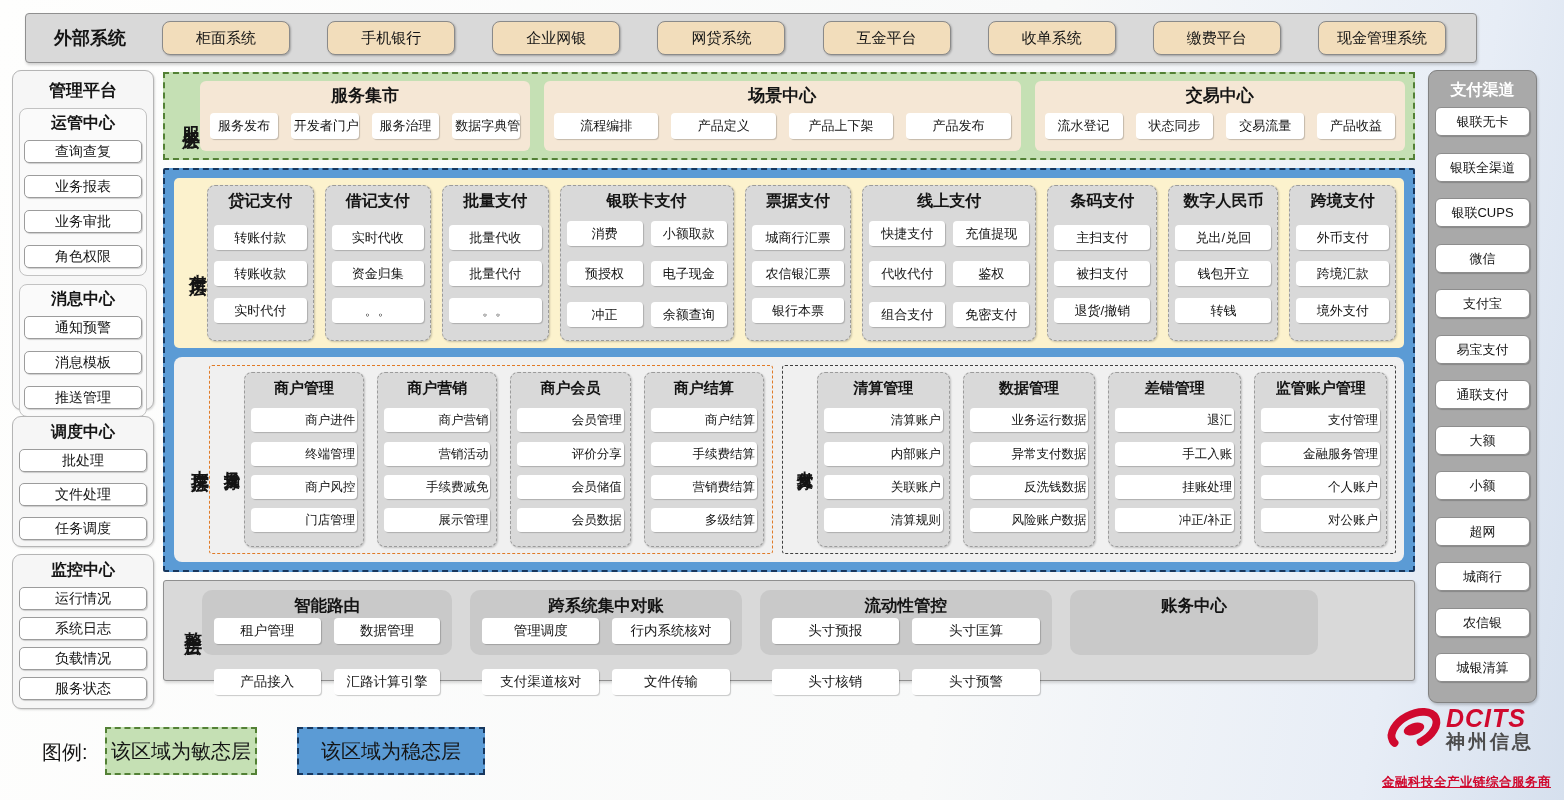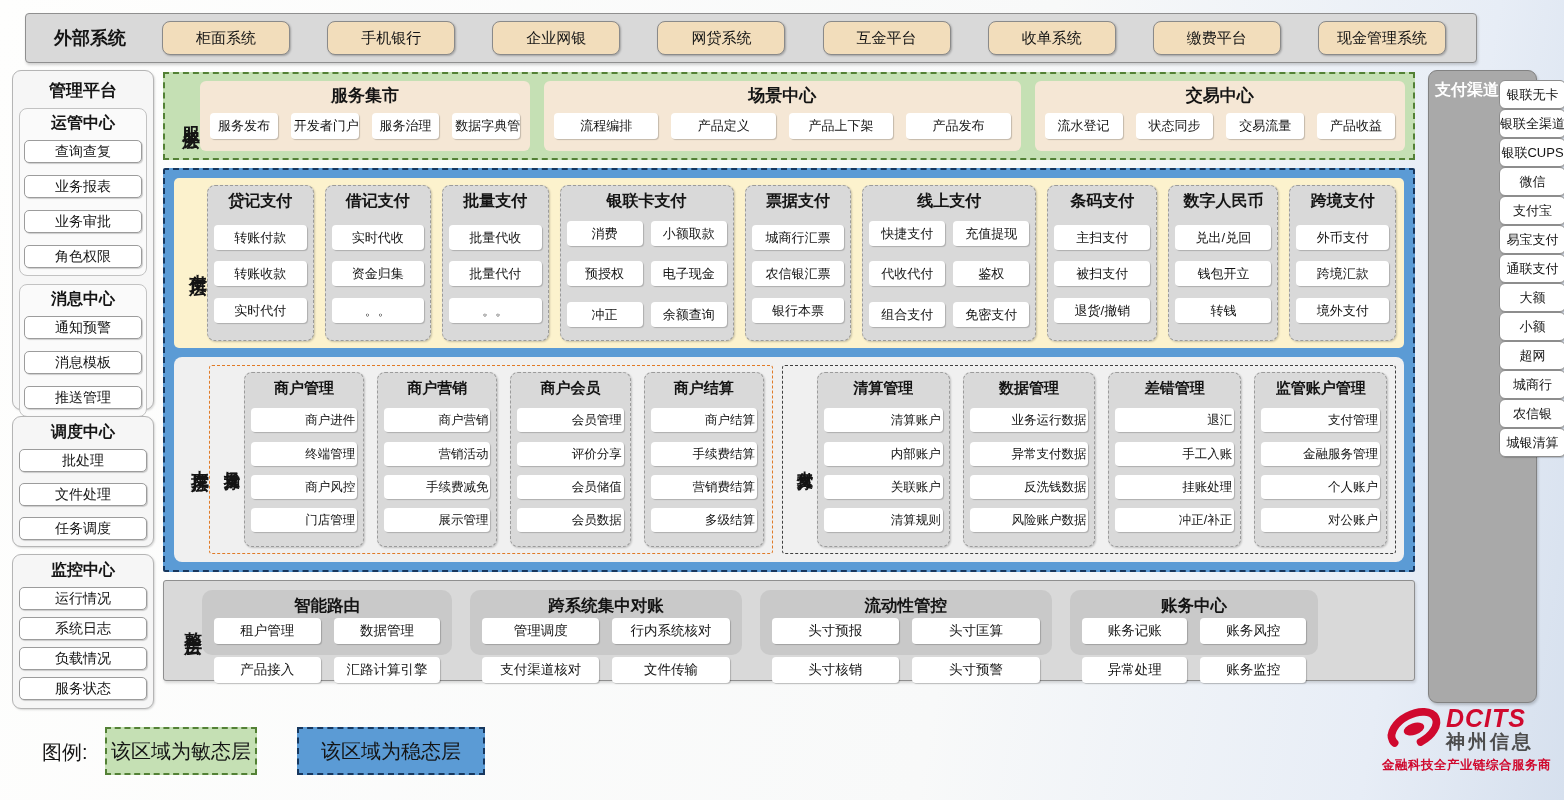--- a/index.html
+++ b/index.html
@@ -84,45 +84,45 @@
   .sup-col .col-items .wbtn { height:24px; line-height:24px; font-size:12.5px; white-space:nowrap; padding:0 2px;text-align:right; }
 
   
   .integration-layer { position:absolute; left:163px; top:580px; width:1252px; height:101px;
                        background:#d9d9d9; border:1.6px solid #8f8f8f; border-radius:3px;
                        display:flex; padding:9px 10px 25px 6px; box-shadow:1px 2px 3px rgba(0,0,0,.15); }
   .integration-layer .vlabel { width:32px; }
   .int-panels { flex:1; display:flex; gap:18px; padding-right:86px; }
   .int-panel { background:#c9c9c9; border-radius:10px; padding:1px 12px 8px; display:flex; flex-direction:column; }
   .int-title { text-align:center; font-weight:700; font-size:16.5px; height:27px; line-height:28px; white-space:nowrap; }
-  .int-items { flex:1; display:grid; grid-template-columns:1fr 1fr; gap:13px 13px; }
+  .int-items { flex:1; display:grid; grid-template-columns:1fr 1fr; gap:25px 13px; }
   .int-items .wbtn { height:26px; line-height:26px; font-size:13.5px; white-space:nowrap; }
 
   
   .right-sidebar { position:absolute; left:1428px; top:70px; width:109px; height:633px;
                    background:#a9a9a9; border:1px solid #828282; border-radius:9px;
-                   padding:9px 6px 20px; display:flex; box-shadow:1px 2px 3px rgba(0,0,0,.2); }
+                   padding:9px 6px 20px; display:flex; flex-direction:column; box-shadow:1px 2px 3px rgba(0,0,0,.2); }
   .rs-title { color:#fff; font-weight:700; font-size:16px; text-align:center; margin-bottom:6px; white-space:nowrap; }
-  .rs-items { flex:1; display:flex; flex-direction:column; }
+  .rs-items { flex:1; display:flex; flex-direction:column; justify-content:space-between; }
   .rbtn { background:#fff; border:1px solid #8d8d8d; border-radius:6px; height:29px; line-height:27px;
           text-align:center; font-size:13px; white-space:nowrap; box-shadow:1px 1px 1px rgba(0,0,0,.2); }
 
   
   .legend-label { position:absolute; left:42px; top:739px; font-size:20px; }
   .legend-box { position:absolute; top:727px; height:48px; display:flex; align-items:center; justify-content:center; font-size:20px; }
   .legend-box.agile { left:105px; width:152px; background:#c5e0b4; border:2px dashed #538135; }
   .legend-box.stable { left:297px; width:188px; background:#5b9bd5; border:2.5px dashed #17375e; }
 
   
   .logo { position:absolute; left:1382px; top:703px; width:180px; }
   .logo-row { display:flex; align-items:center; }
   .logo-icon { width:64px; height:52px; flex:0 0 auto; }
   .logo-en { color:#d0092e; font-weight:700; font-style:italic; font-size:25px; line-height:25px; letter-spacing:1px; }
   .logo-cn { color:#4d4d4d; font-weight:700; font-size:19px; letter-spacing:3px; line-height:22px; }
-  .logo-tagline { color:#d0092e; font-weight:700; font-size:12.5px; margin-top:2px; white-space:nowrap; letter-spacing:0.5px; }
+  .logo-tagline { color:#d0092e; font-weight:700; font-size:12.5px; margin-top:19px; white-space:nowrap; letter-spacing:0.5px;text-decoration:underline; }
 </style>
 </head>
 <body>
 
 <div class="stage">
 
   <div class="topbar">
     <div class="topbar-label">外部系统</div>
     <div class="topbar-items">
         <div class="tan-btn">柜面系统</div>
@@ -409,26 +409,20 @@
         <div class="int-title">流动性管控</div>
         <div class="int-items">
             <div class="wbtn">头寸预报</div>
             <div class="wbtn">头寸匡算</div>
             <div class="wbtn">头寸核销</div>
             <div class="wbtn">头寸预警</div>
           </div>
       </div>
       <div class="int-panel" style="flex:213 1 0">
         <div class="int-title">账务中心</div>
-        <div class="int-items">
-            <div class="wbtn">账务记账</div>
-            <div class="wbtn">账务风控</div>
-            <div class="wbtn">异常处理</div>
-            <div class="wbtn">账务监控</div>
-          </div>
       </div>
     </div>
   </div>
 
   <div class="right-sidebar">
     <div class="rs-title">支付渠道</div>
     <div class="rs-items">
         <div class="rbtn">银联无卡</div>
         <div class="rbtn">银联全渠道</div>
         <div class="rbtn">银联CUPS</div>

